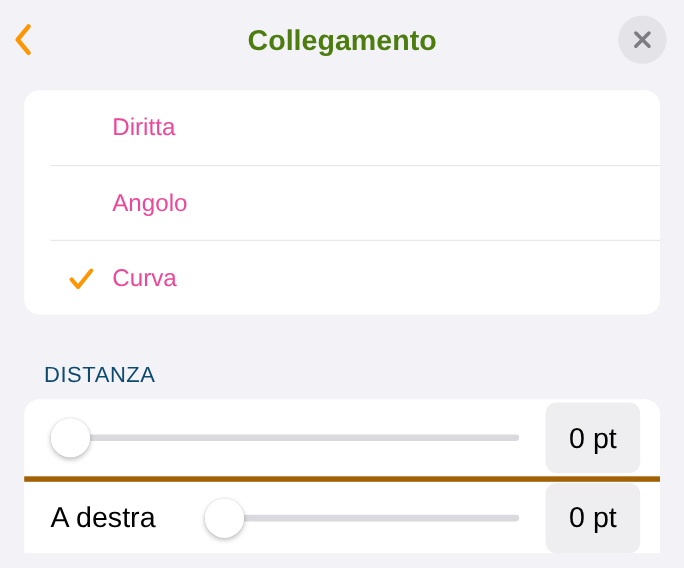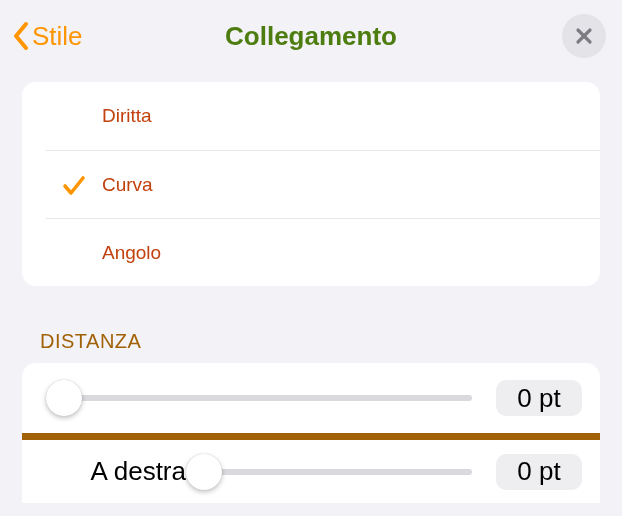--- a/index.html
+++ b/index.html
@@ -71,46 +71,46 @@
   .group .row { padding-left: 0; }
   .row .tick {
     width: 80px;
     display: flex;
     align-items: center;
     justify-content: center;
     flex: 0 0 80px;
   }
   .row.indented .tick { width: 56px; flex: 0 0 56px; }
   .row .rlabel {
-    font-size: 19px;
-    color: #c2410c;
+    font-size: 22px;
+    color: #ec4899;
   }
   .tick svg { display: block; }
 
   .section-header {
     margin: 44px 40px 10px 40px;
     font-size: 20px;
     letter-spacing: 0.5px;
-    color: #a16207;
+    color: #0c4a6e;
     text-transform: uppercase;
   }
 
   .slider-group {
     background: #fff;
     margin: 0 22px;
     border-radius: 14px 14px 0 0;
     padding: 0;
   }
   .srow {
     display: flex;
     align-items: center;
     height: 70px;
     padding: 0 18px 0 24px;
   }
-  .srow + .srow { border-top: 7px solid #a16207; text-align: right; }
+  .srow + .srow { border-top: 5px solid #a16207; }
   .slabel {
     font-size: 26px;
     color: #000;
     width: 140px;
     flex: 0 0 140px;
   }
   .slider-wrap {
     flex: 1 1 auto;
     display: flex;
     align-items: center;
@@ -139,21 +139,21 @@
     width: 36px;
     height: 36px;
     border-radius: 50%;
     background: #fff;
     box-shadow: 0 2px 5px rgba(0,0,0,0.25), 0 0 1px rgba(0,0,0,0.2);
   }
   .value-pill {
     flex: 0 0 auto;
     margin-left: 18px;
     min-width: 86px;
-    height: 36px;
+    height: 64px;
     border-radius: 10px;
     background: #eeeef0;
     display: flex;
     align-items: center;
     justify-content: center;
     font-size: 26px;
     color: #000;
     padding: 0 14px;
     cursor: pointer;
   }
@@ -161,49 +161,48 @@
 </head>
 <body>
 
 <div class="header">
   <div class="back-btn">
     <span>
       <svg width="18" height="30" viewBox="0 0 18 30">
         <polyline points="14,3 4,15 14,27" fill="none" stroke="#ff9500" stroke-width="4" stroke-linecap="round" stroke-linejoin="round"></polyline>
       </svg>
     </span>
-    <span>Stile</span>
   </div>
   <div class="title">Collegamento</div>
   <div class="close-btn">
     <span>
       <svg width="20" height="20" viewBox="0 0 20 20">
         <line x1="4" y1="4" x2="16" y2="16" stroke="#7c7c82" stroke-width="3.2" stroke-linecap="round"></line>
         <line x1="16" y1="4" x2="4" y2="16" stroke="#7c7c82" stroke-width="3.2" stroke-linecap="round"></line>
       </svg>
     </span>
   </div>
 </div>
 
 <div class="group">
   <div class="row">
     <span class="tick"></span>
     <span class="rlabel">Diritta</span>
   </div>
   <div class="row indented">
+    <span class="tick"></span>
+    <span class="rlabel">Angolo</span>
+  </div>
+  <div class="row indented">
     <span class="tick">
       <svg width="28" height="28" viewBox="0 0 28 28">
         <polyline points="5,15 11,22 23,7" fill="none" stroke="#ff9500" stroke-width="3.6" stroke-linecap="round" stroke-linejoin="round"></polyline>
       </svg>
     </span>
     <span class="rlabel">Curva</span>
-  </div>
-  <div class="row indented">
-    <span class="tick"></span>
-    <span class="rlabel">Angolo</span>
   </div>
 </div>
 
 <div class="section-header">DISTANZA</div>
 
 <div class="slider-group">
   <div class="srow">
     <div class="slider-wrap">
       <div class="slider">
         <div class="slider-track"></div>

